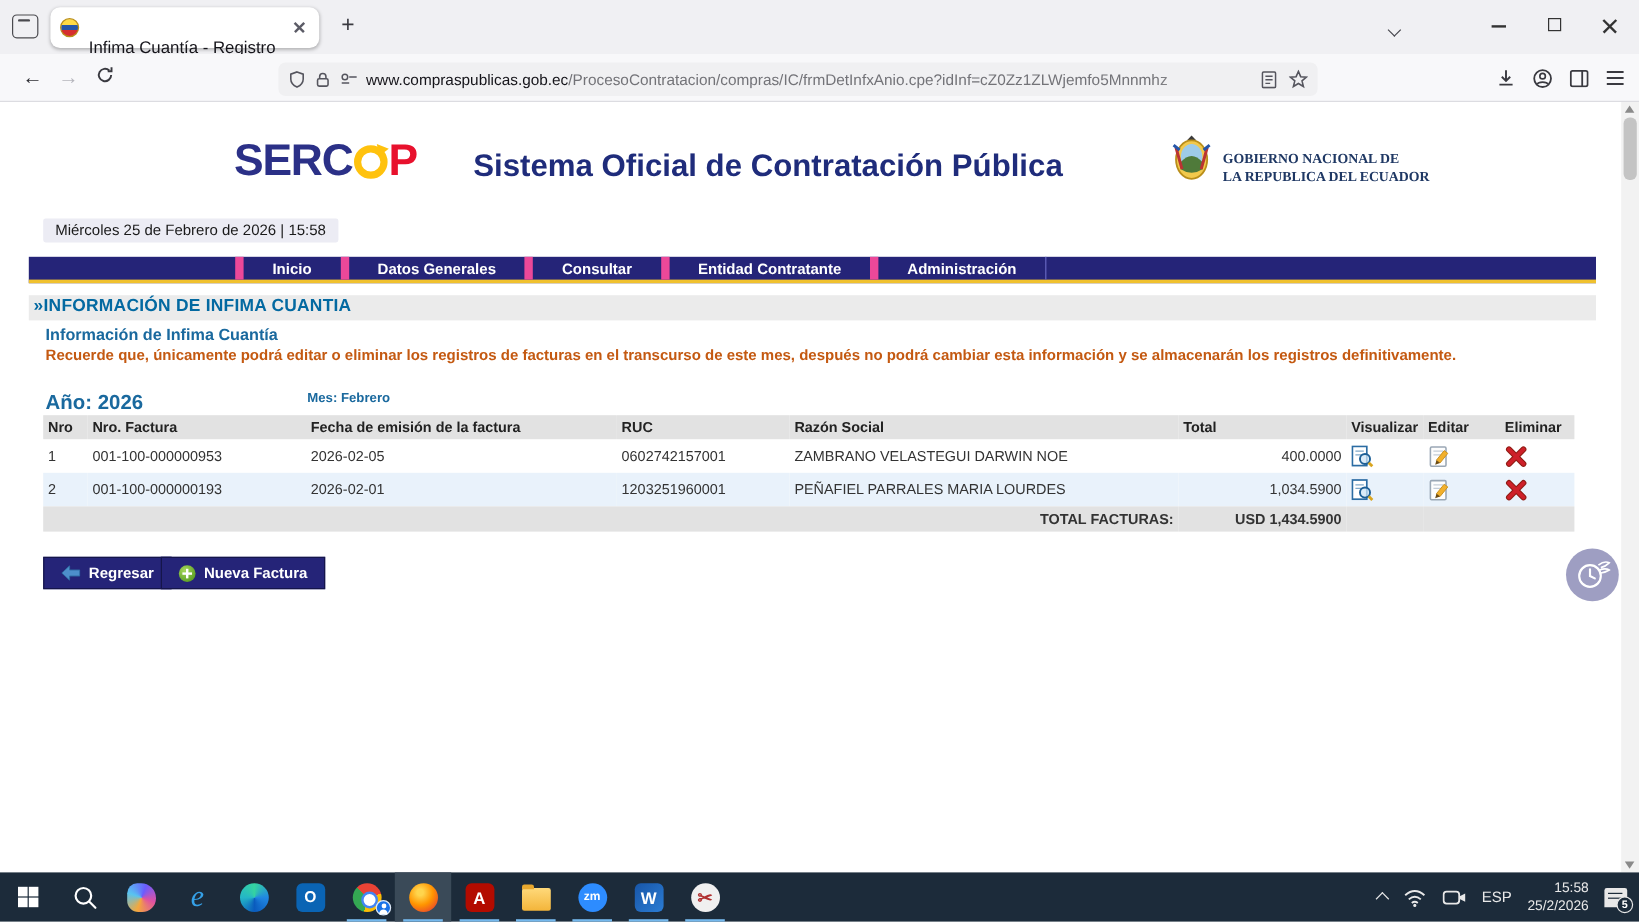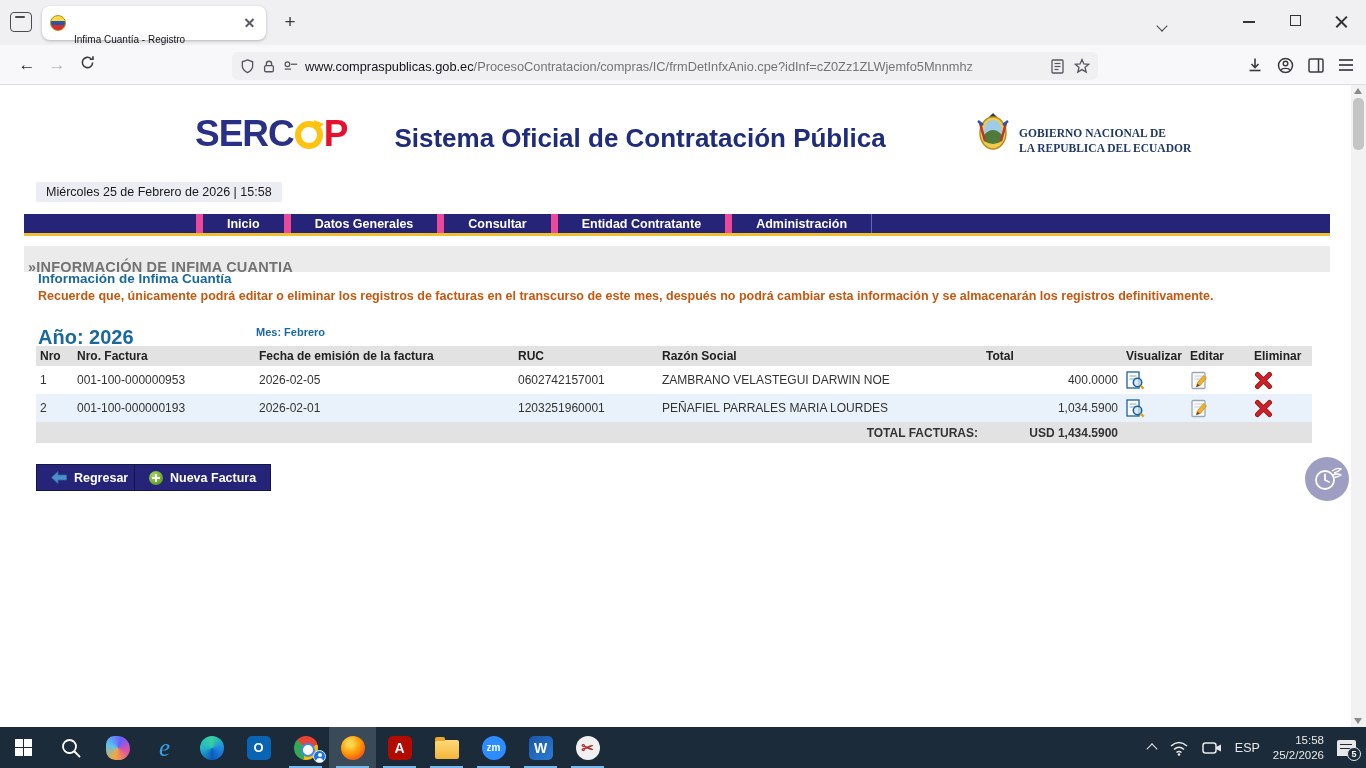--- a/index.html
+++ b/index.html
@@ -4,21 +4,21 @@
 <style>
   * { margin:0; padding:0; box-sizing:border-box; }
   html,body { width:1366px; height:768px; overflow:hidden; font-family:"Liberation Sans", sans-serif; background:#fff; }
 
   
   .tabbar { position:absolute; top:0; left:0; width:1366px; height:45px; background:#f0f0f3; }
   .fxview { position:absolute; left:10px; top:12px; width:22px; height:20px; border:1.8px solid #4a4a4f; border-radius:4px; }
   .fxview::before { content:""; position:absolute; left:4px; top:3px; width:10px; height:2px; background:#4a4a4f; border-radius:1px; }
   .tab { position:absolute; left:42px; top:6px; width:224px; height:34px; background:#fff; border-radius:8px; box-shadow:0 1px 3px rgba(0,0,0,.25); display:flex; align-items:center; padding:0 8px; }
   .favicon { width:16px; height:16px; border-radius:50%; overflow:hidden; display:inline-block; background:linear-gradient(#ffd row,#ffda44 34%,#2656a8 34% 67%,#d62e2e 67%); background:linear-gradient(#ffda44 34%, #2656a8 34% 67%, #d62e2e 67%); border:1px solid #b98e1a; }
-  .tabtitle { font-size:10px; color:#15141a; margin-left:8px; flex:1; white-space:nowrap; overflow:hidden;margin-top:32px; }
+  .tabtitle { font-size:14px; color:#15141a; margin-left:8px; flex:1; white-space:nowrap; overflow:hidden;margin-top:32px; }
   .icon-x { width:16px; height:16px; position:relative; }
   .icon-x::before,.icon-x::after { content:""; position:absolute; left:2px; top:7px; width:11px; height:1.6px; background:#5b5b66; }
   .icon-x::before { transform:rotate(45deg);} .icon-x::after { transform:rotate(-45deg);}
   .newtab { position:absolute; left:278px; top:10px; width:24px; height:24px; font-size:19px; color:#3a3a40; text-align:center; line-height:23px; border-radius:4px; }
   .chev { display:inline-block; width:8px; height:8px; border-right:1.7px solid #45454c; border-bottom:1.7px solid #45454c; transform:rotate(45deg); }
   .tablist { position:absolute; left:1158px; top:16px; }
   .win-min { position:absolute; left:1243px; top:21px; width:12px; height:1.6px; background:#333; }
   .win-max { position:absolute; left:1290px; top:15px; width:11px; height:11px; border:1.6px solid #333; }
   .win-close { position:absolute; left:1334px; top:14px; width:15px; height:15px; }
   .win-close::before,.win-close::after { content:""; position:absolute; left:0px; top:6.5px; width:15px; height:1.7px; background:#333; }
@@ -51,24 +51,24 @@
   .datechip { position:absolute; left:36px; top:97px; }
   .userchip { position:absolute; right:60px; top:97px; white-space:nowrap; }
   .userchip b { color:#111; }
   .sep { color:#8a8aa0; margin:0 7px; }
   .logout { color:#1f3864; font-weight:bold; text-decoration:underline; }
 
   .mainnav { position:absolute; left:24px; top:129px; width:1306px; height:22px; background:#252478; border-bottom:3px solid #f0c12e; display:flex; padding-left:172px; }
   .mainnav .item { color:#fff; font-size:12.5px; font-weight:bold; padding:3px 24px; border-left:7px solid #ec4899; }
   .mainnav .item:last-child { border-right:1px solid #6565c0; }
 
-  .breadcrumb { position:absolute; left:24px; top:161px; width:1306px; height:21px; background:#ebebeb; font-size:14.5px; font-weight:bold; color:#737373; padding:13px 4px; letter-spacing:.2px; }
+  .breadcrumb { position:absolute; left:24px; top:161px; width:1306px; height:21px; background:#ebebeb; font-size:14.5px; font-weight:bold; color:#0369a1; padding:1px 4px; letter-spacing:.2px; }
   .sectitle { position:absolute; left:38px; top:186px; font-size:13.5px; font-weight:bold; color:#1a699e; }
   .warning { position:absolute; left:38px; top:204px; width:1250px; font-size:12.5px; font-weight:bold; color:#c45911; line-height:1.22; }
-  .yearlbl { position:absolute; left:38px; top:241px; font-size:20px; font-weight:bold; color:#1a699e; }
+  .yearlbl { position:absolute; left:38px; top:241px; font-size:17px; font-weight:bold; color:#1a699e; }
   .monthlbl { position:absolute; left:256px; top:241px; font-size:11px; font-weight:bold; color:#1a699e; }
 
   table.inv { position:absolute; left:36px; top:261px; width:1276px; border-collapse:collapse; table-layout:fixed; font-size:12px; color:#333; }
   table.inv th { background:#e2e2e2; text-align:left; font-weight:bold; color:#222; padding:3px 4px; height:19px; }
   table.inv td { padding:2px 4px; height:28px; }
   table.inv .r { text-align:right; }
   tr.alt td { background:#e9f2fb; }
   tr.totalrow td { background:#e2e2e2; font-weight:bold; height:21px; }
   .actioncell { text-align:left; }
   .actioncell svg { vertical-align:middle; cursor:pointer; }

